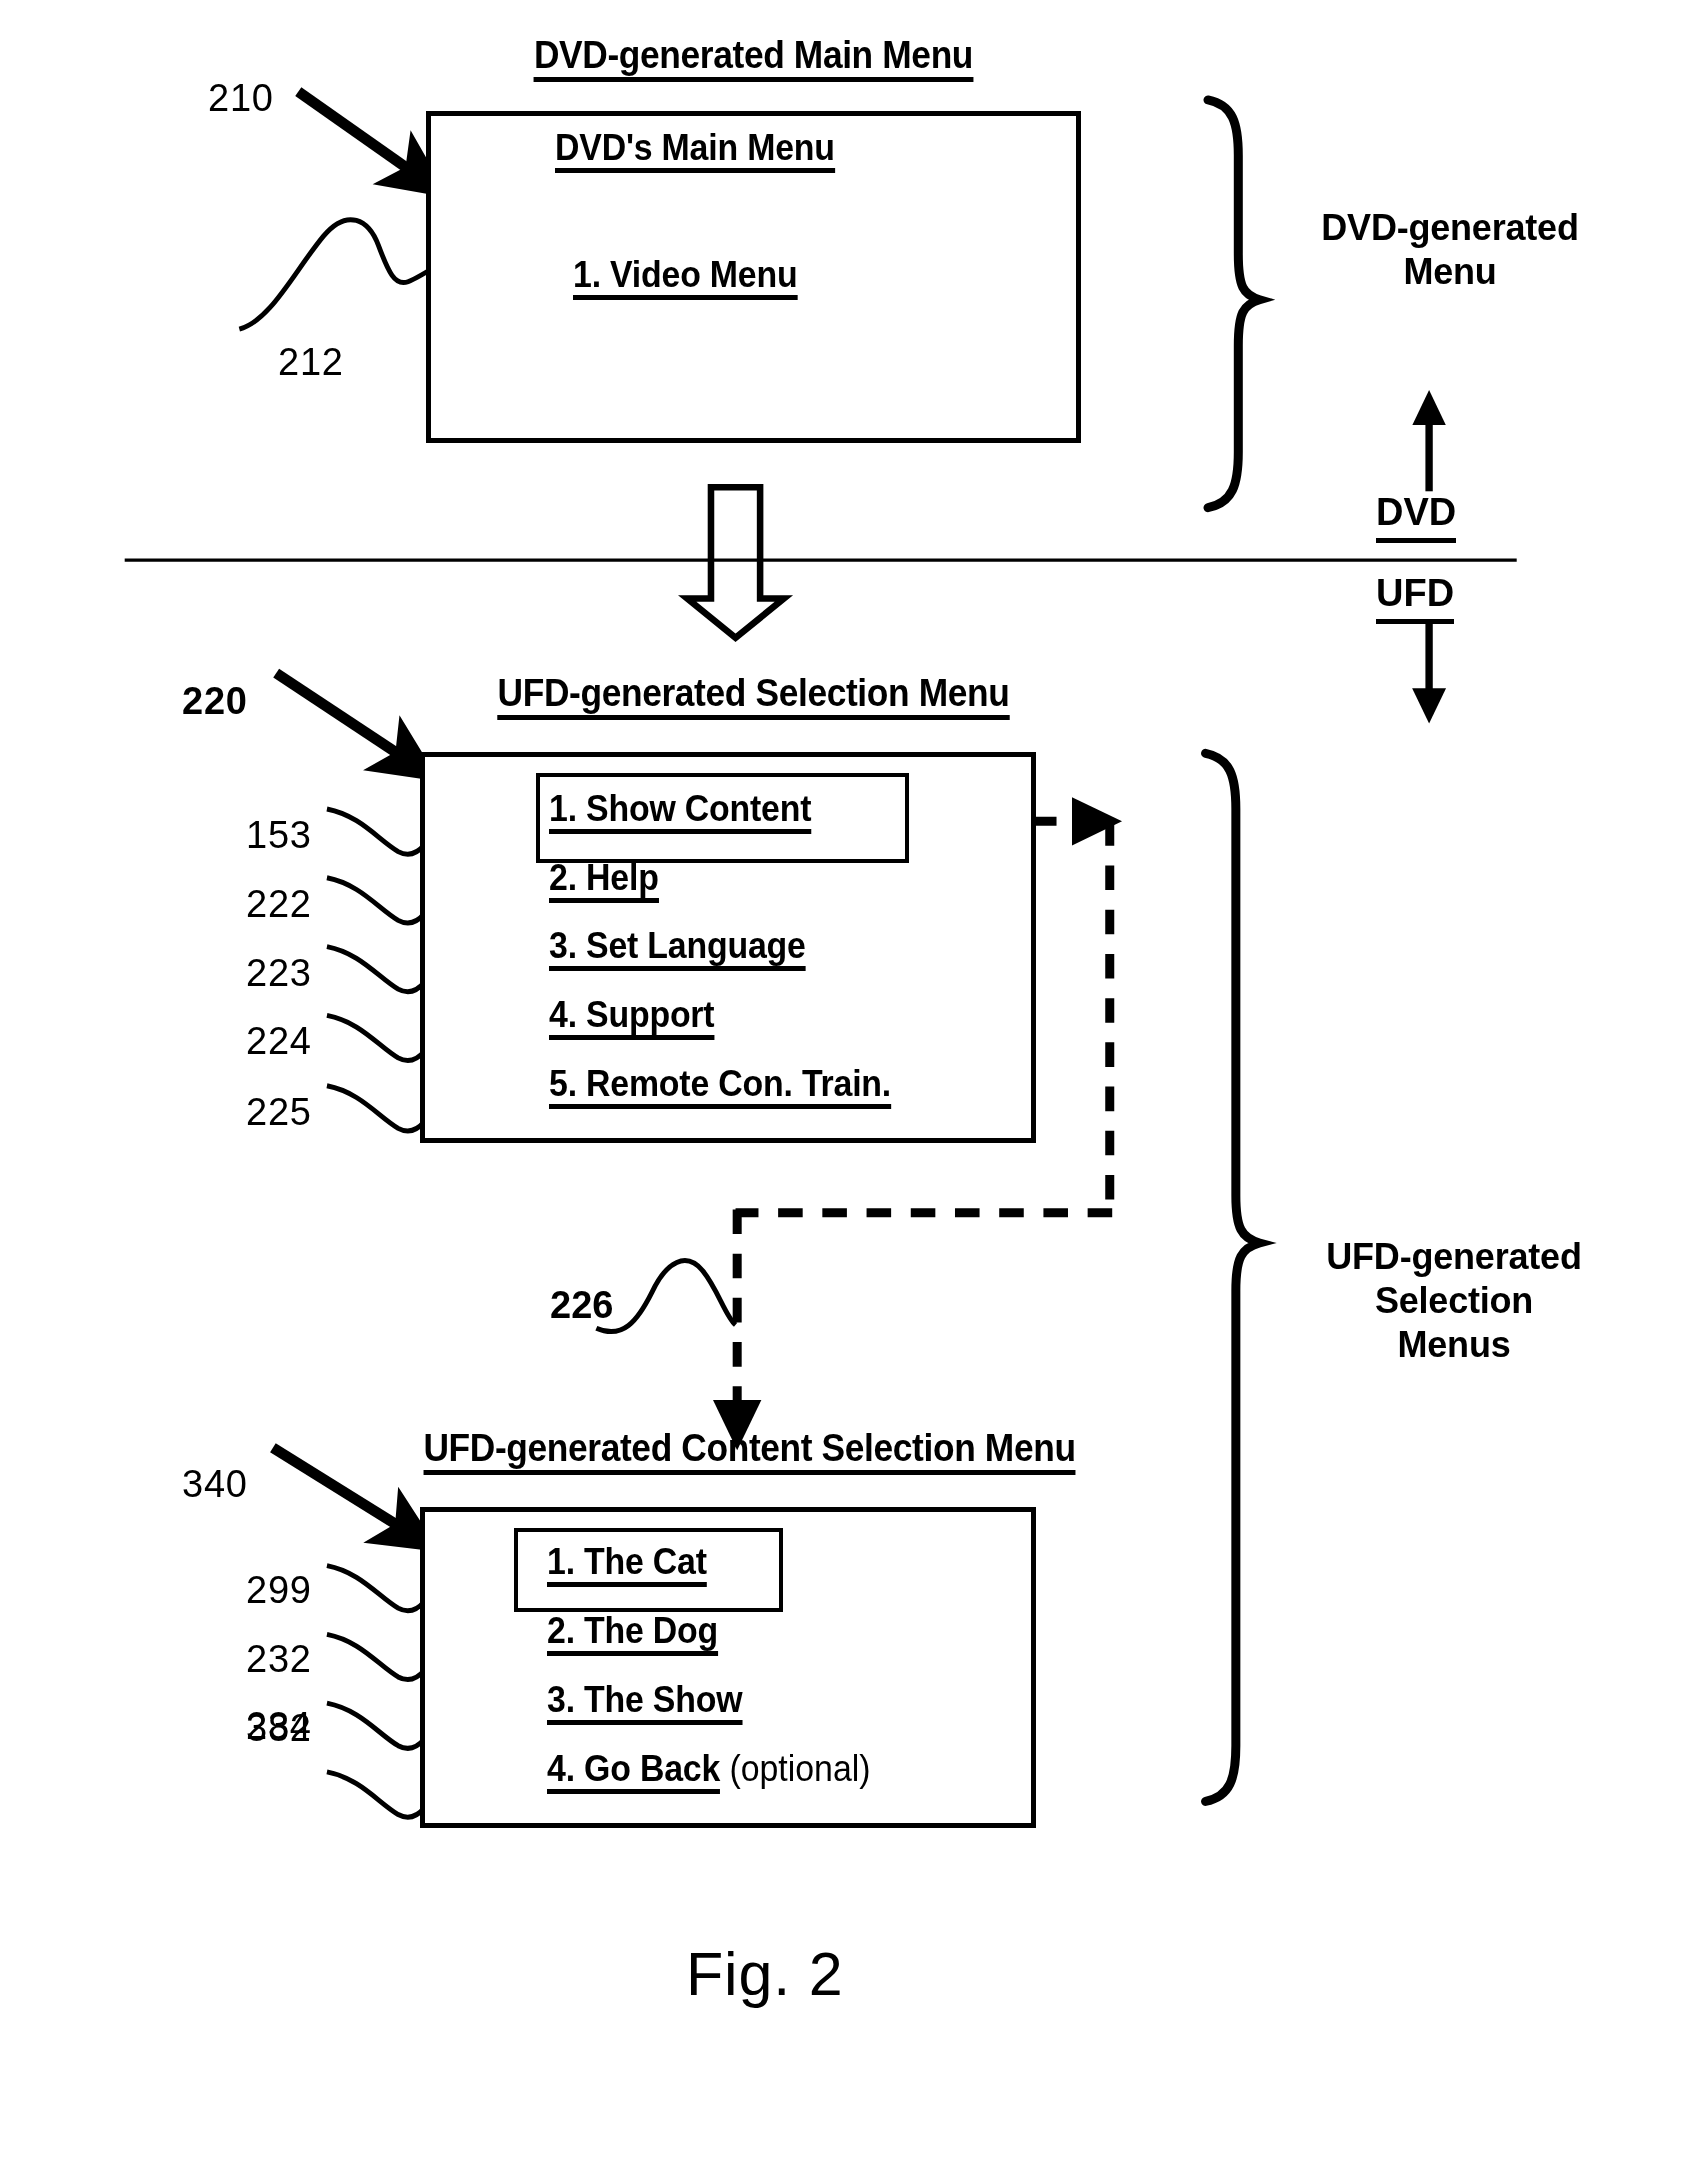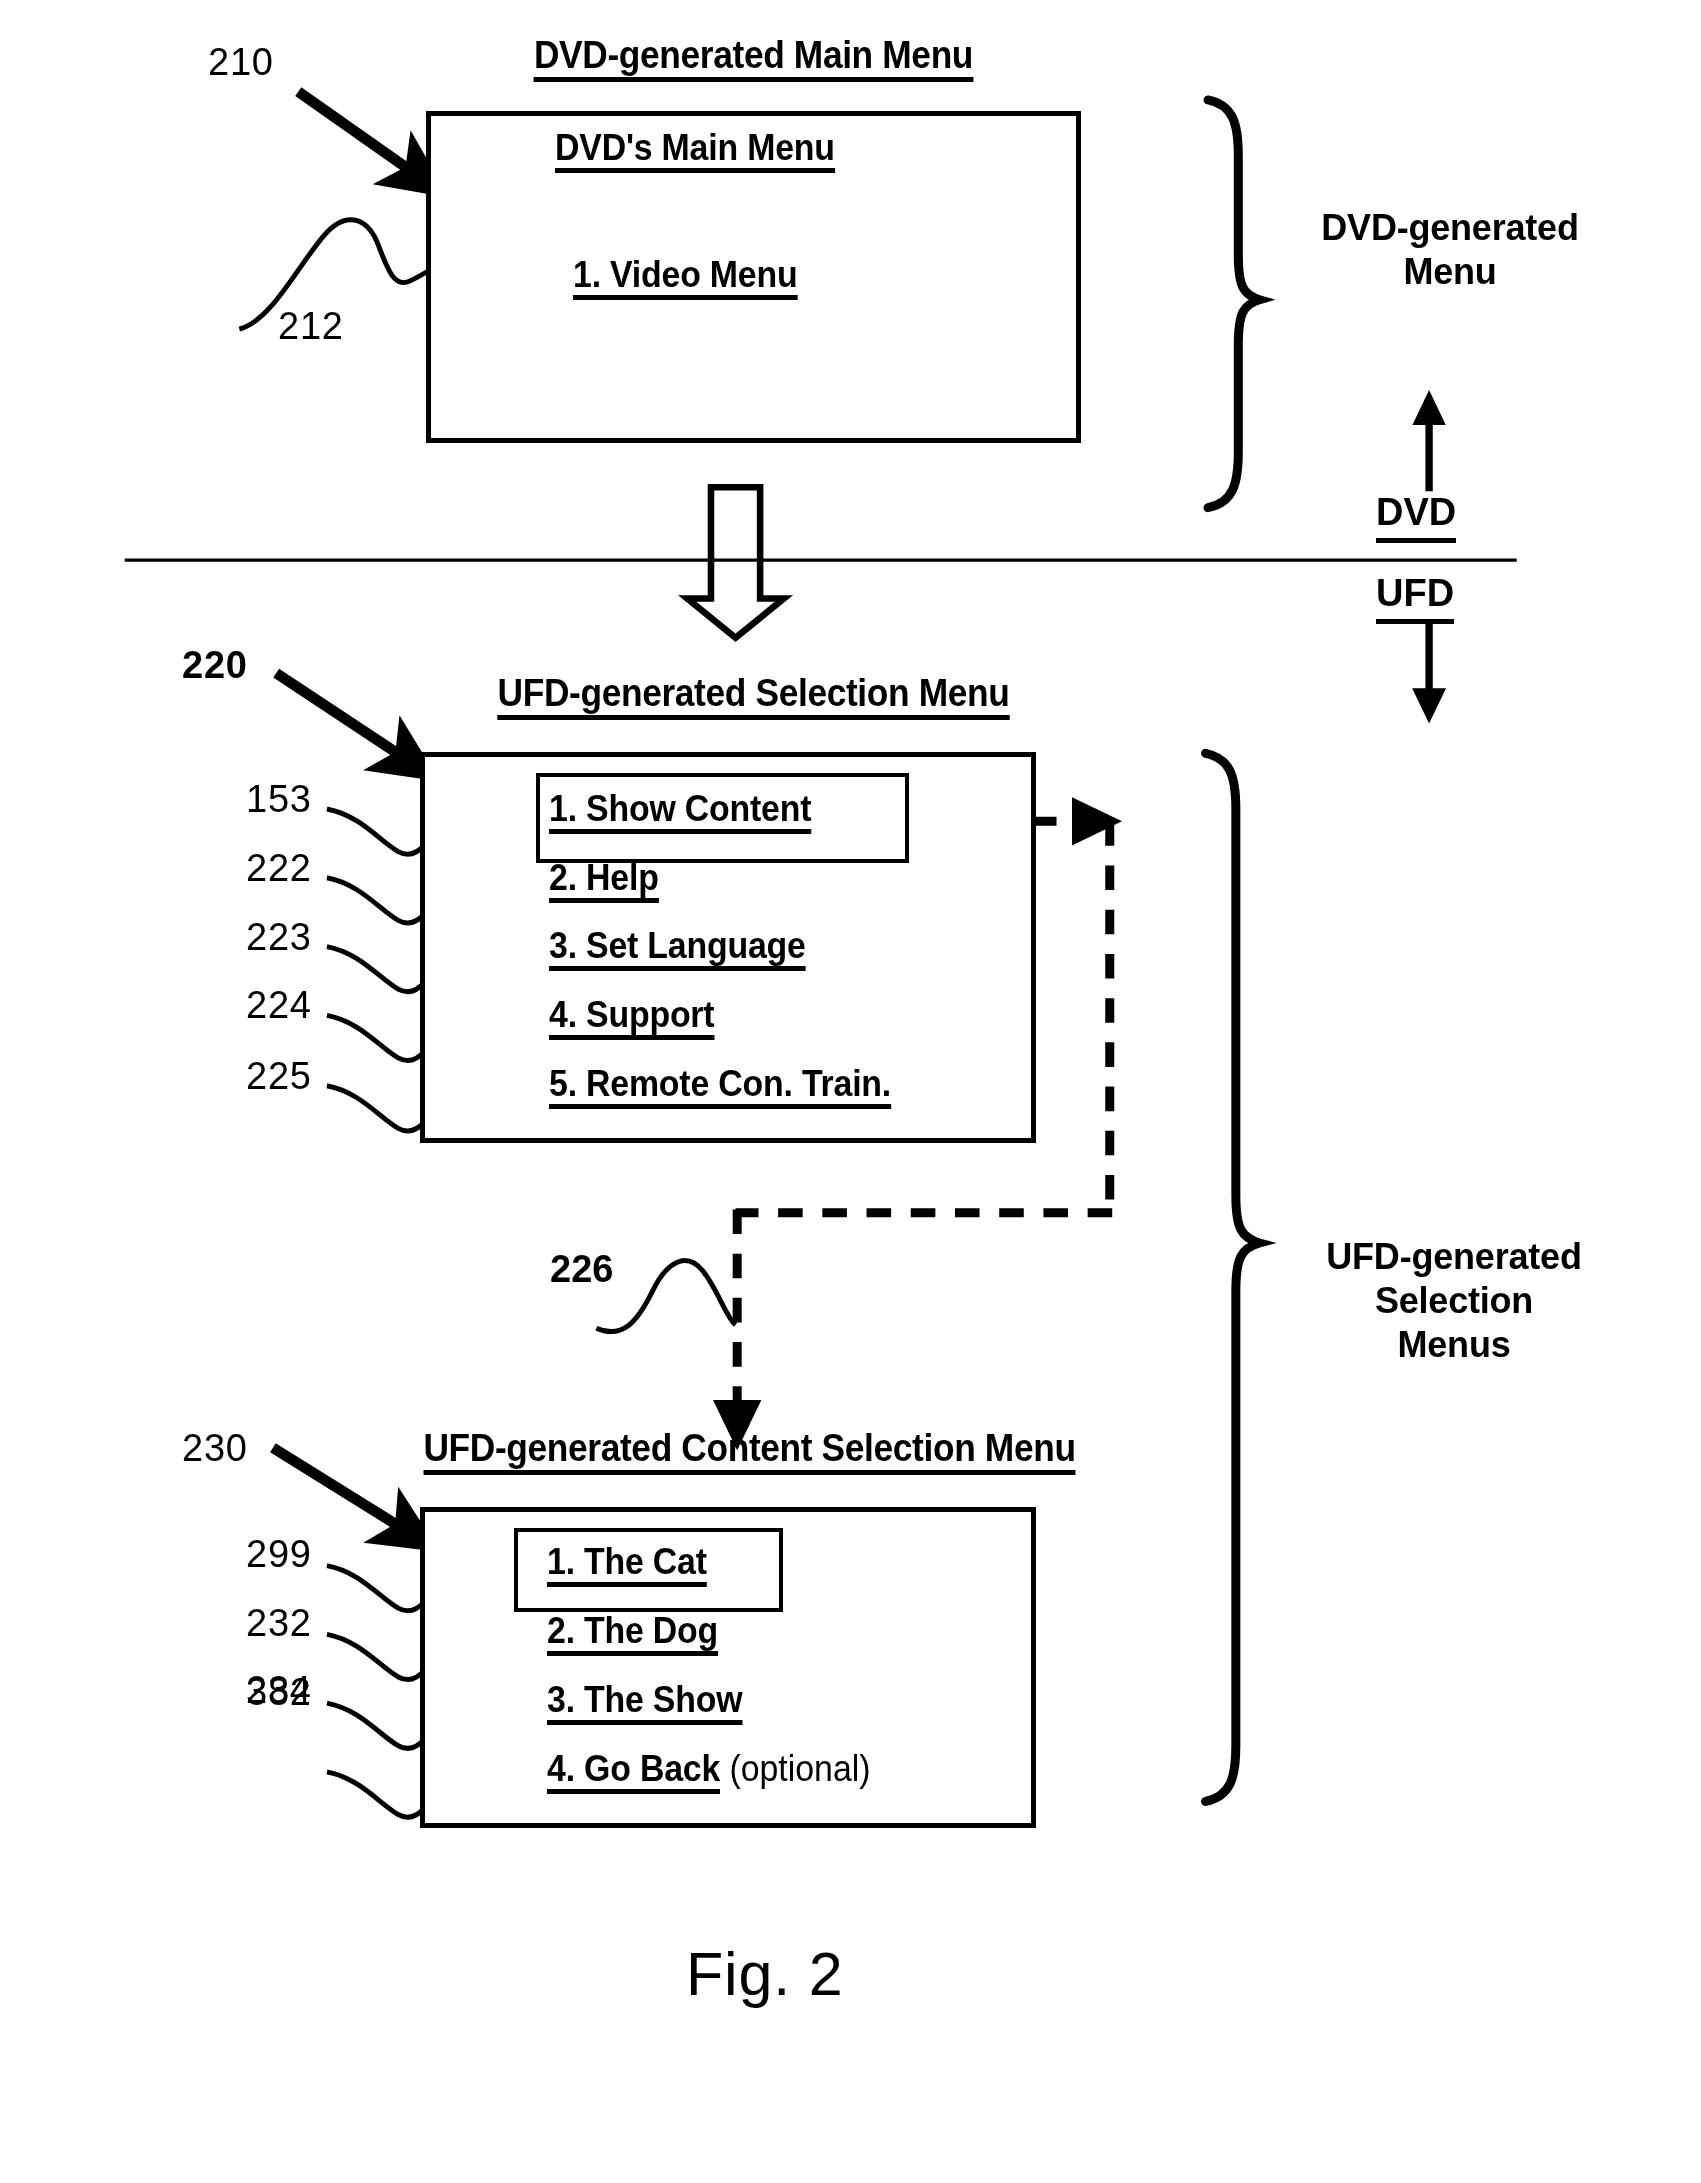--- a/index.html
+++ b/index.html
@@ -87,20 +87,21 @@
   }
 
   
   .ref {
     position: absolute;
     font-family: "Liberation Sans", sans-serif;
     font-weight: normal;
     font-size: 38px;
     letter-spacing: 0.8px;
     white-space: nowrap;
+    margin-top: 36px;
   }
   .ref.bold { font-weight: bold; letter-spacing: 0px; }
 
   
   .brace-label {
     position: absolute;
     font-family: "Liberation Sans", sans-serif;
     font-weight: bold;
     font-size: 36px;
     line-height: 1.22;
@@ -310,21 +311,21 @@
   <div class="ref bold" style="left:550px; top:1248px;">226</div>
 
   <div class="brace-label" style="left:1274px; top:1235px; width:360px;">UFD-generated
 Selection
 Menus</div>
 
   <div class="section-title" style="left:328px; top:1427px; width:843px;">
     <span class="u">UFD-generated Content Selection Menu</span>
   </div>
 
-  <div class="ref" style="left:182px; top:1427px;">230</div>
+  <div class="ref" style="left:182px; top:1427px;">340</div>
 
   <div class="menu-box" style="left:420px; top:1507px; width:616px; height:321px;">
   </div>
 
   <div class="sel-rect" style="left:514px; top:1528px; width:269px; height:84px;"></div>
 
   <div class="menu-line" style="left:547px; top:1541px;">
     <span class="u">1. The Cat</span>
   </div>
   <div class="menu-line" style="left:547px; top:1610px;">

